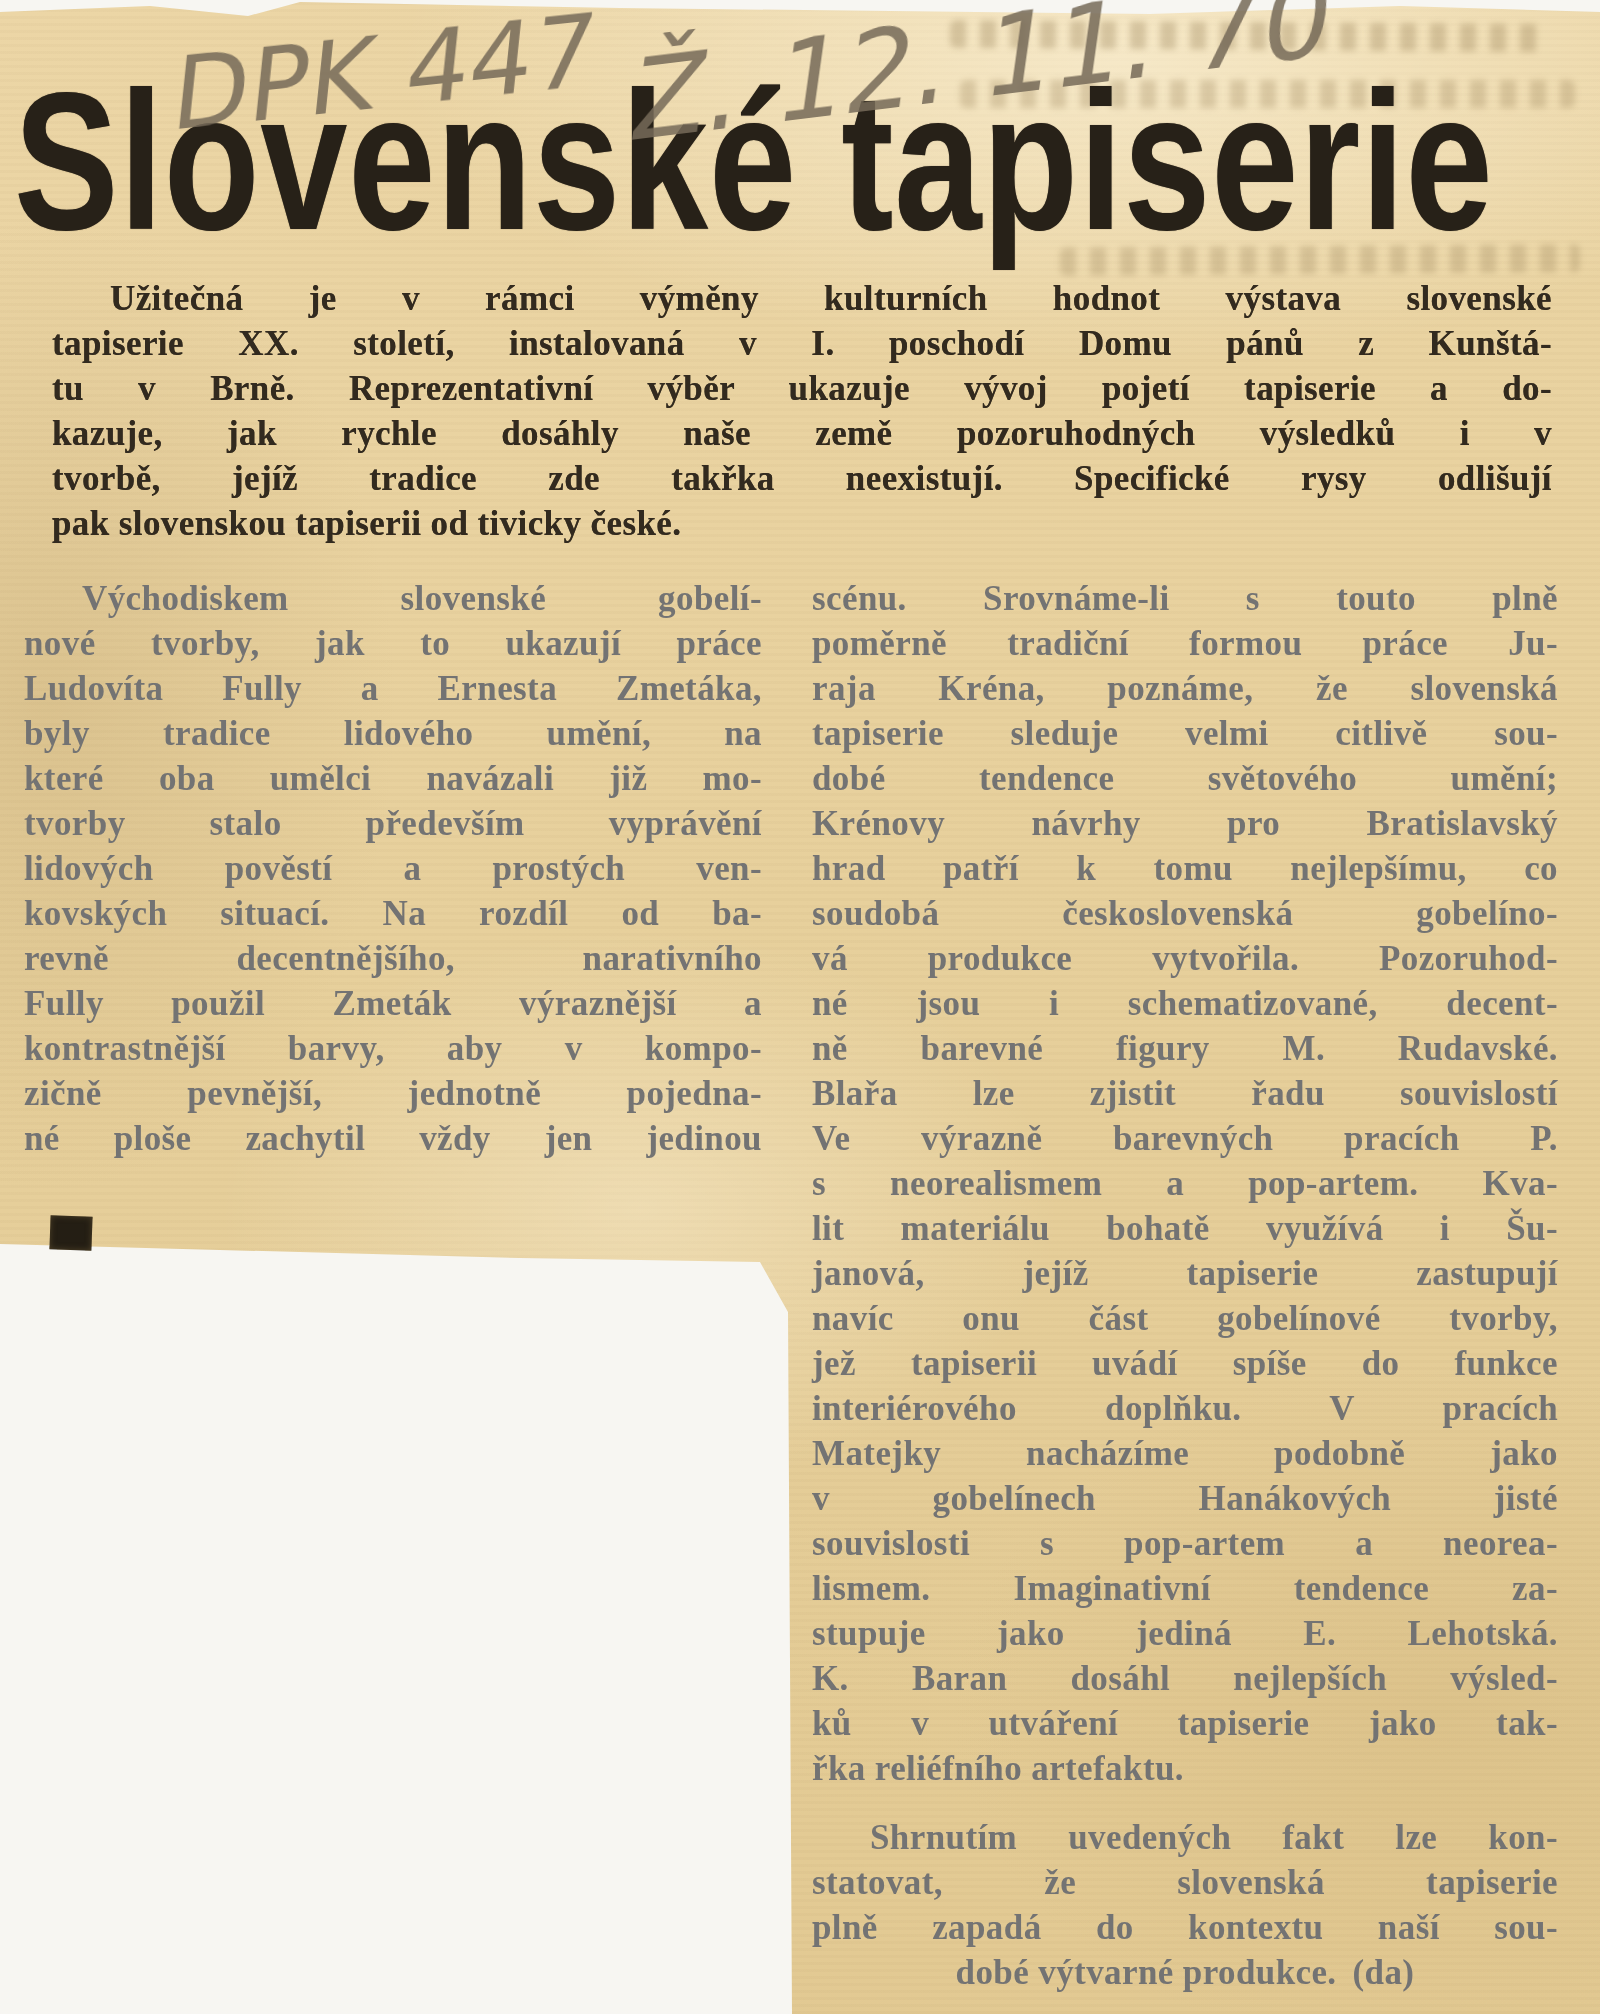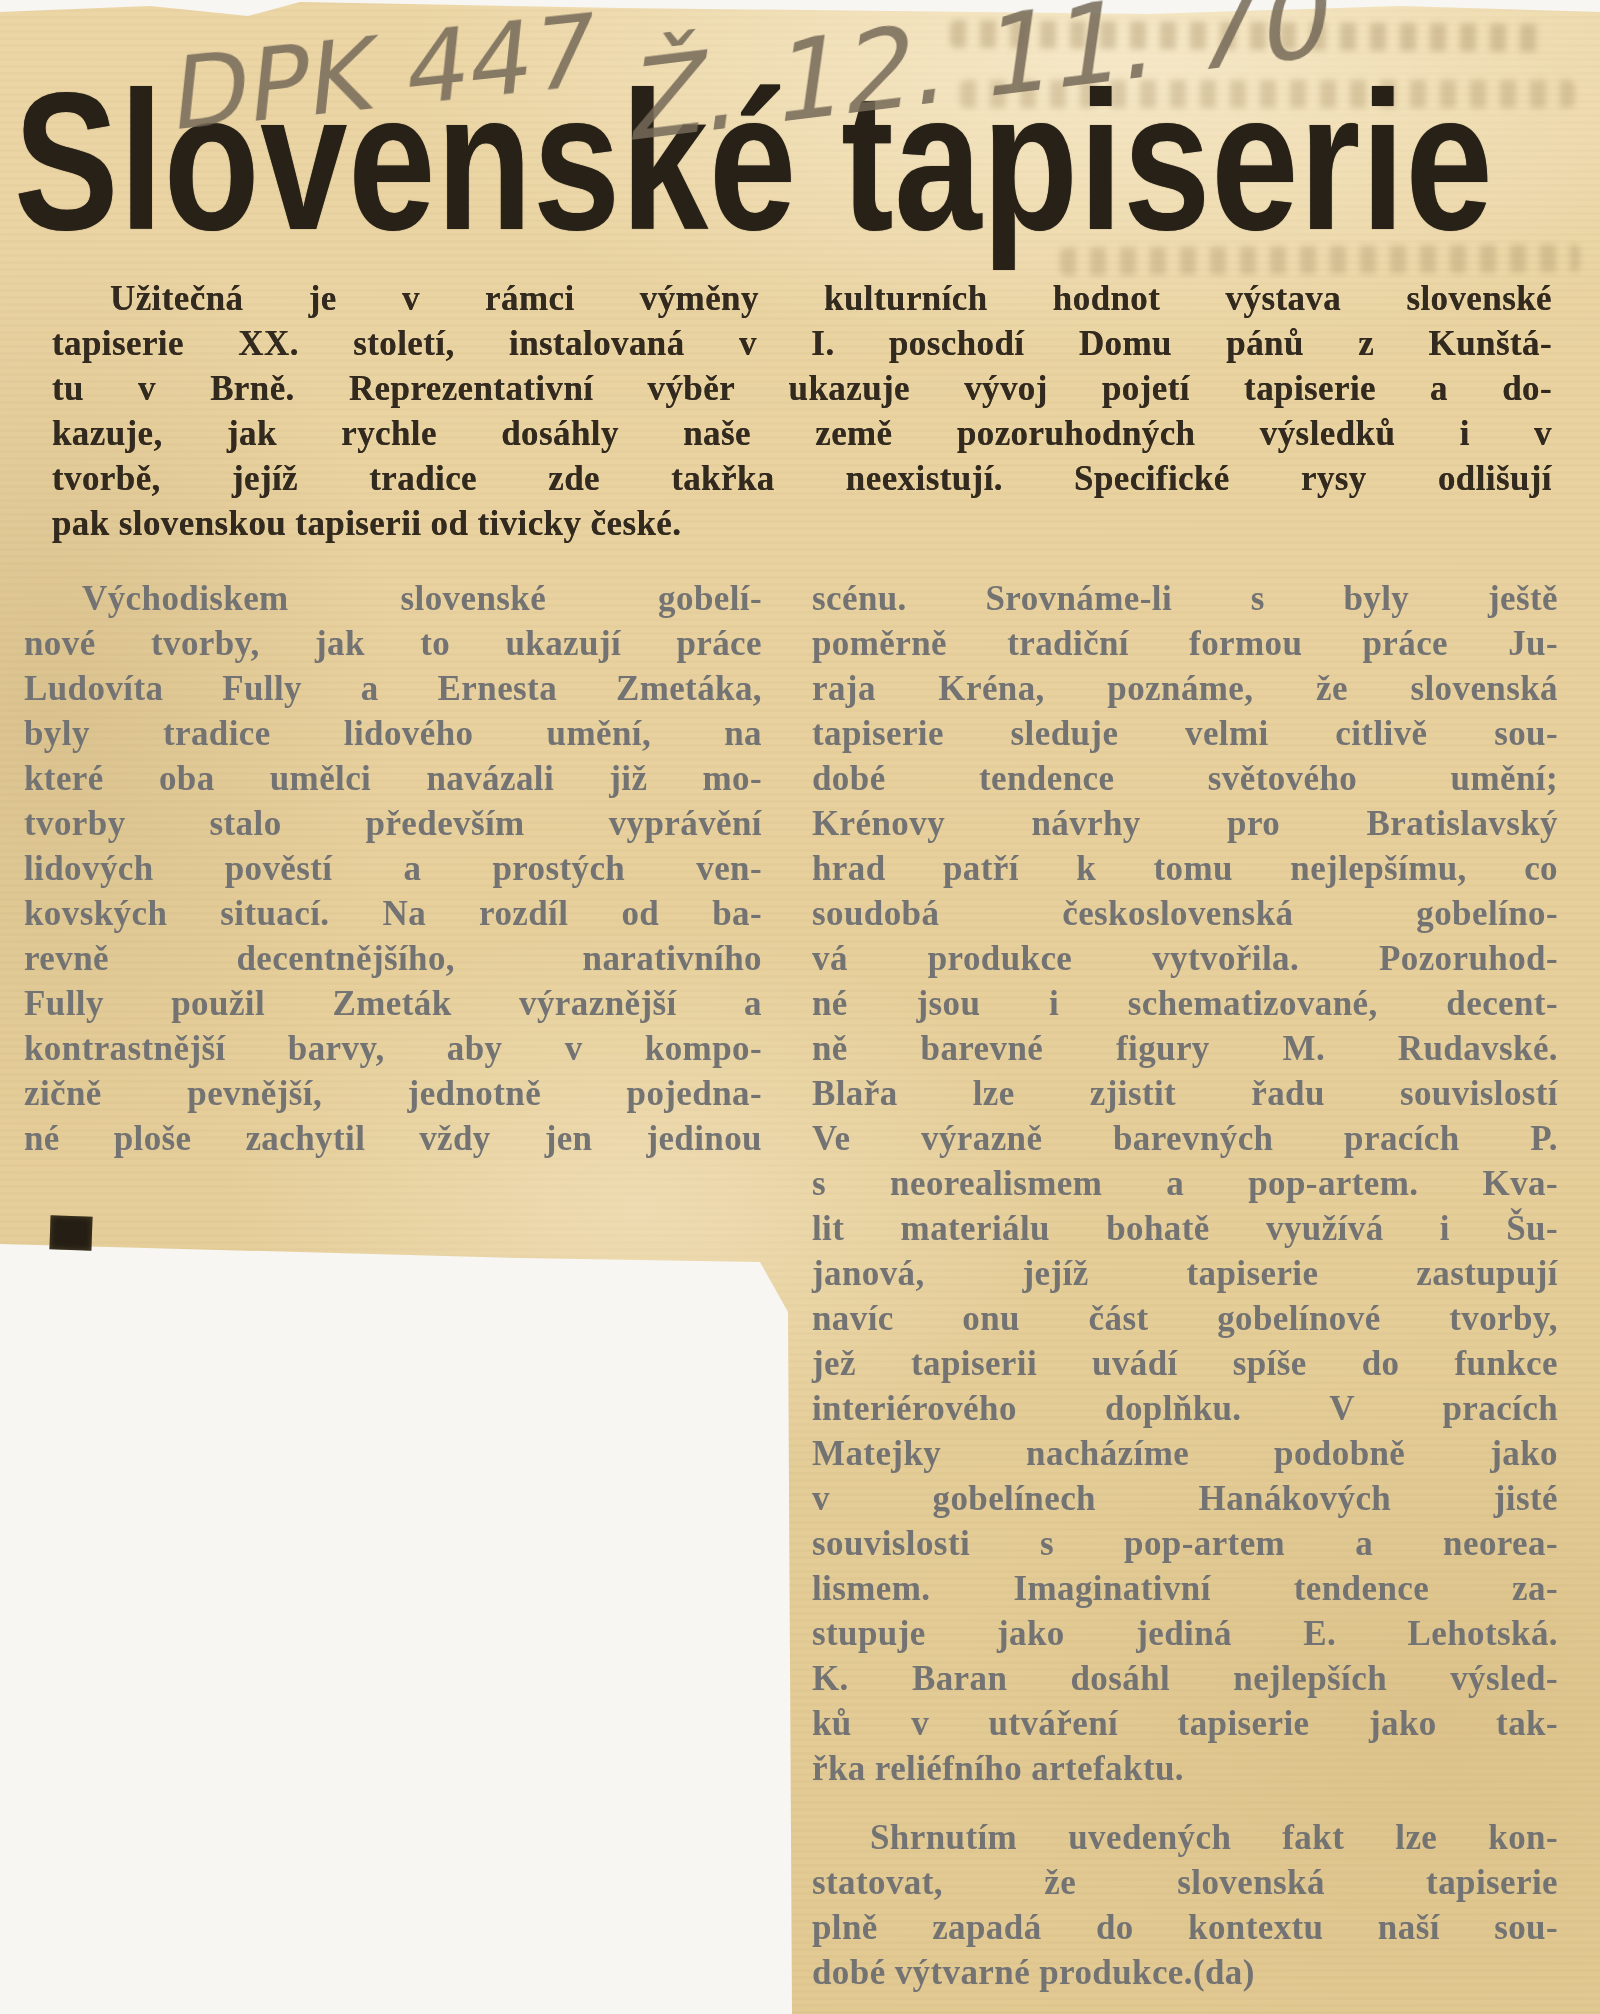--- a/index.html
+++ b/index.html
@@ -67,21 +67,21 @@
   }
   .p-indent-first > .line:first-child { text-indent:58px; }
   .p-left-last   > .line:last-child  { text-align-last:left; }
 
   #lead    { left:52px;  top:276px; width:1500px; color:#322a1f;
              text-shadow:0 0 .6px rgba(45,35,20,.7); }
   #leftcol { left:24px;  top:576px; width:738px; }
   #rightcol{ left:812px; top:576px; width:746px; }
   #rightcol .para2 { margin-top:24px; }
 
-  .final-line { display:flex; justify-content:flex-start; height:45px; line-height:45px; }
+  .final-line { display:flex; justify-content:center; height:45px; line-height:45px;gap:16px; }
 
   
   #endmark {
     position:absolute; z-index:3; left:50px; top:1216px; width:42px; height:34px;
     background:#241e14; transform:rotate(2deg);
     box-shadow:inset 0 0 6px rgba(120,100,60,.55);
   }
 </style>
 </head>
 <body>
@@ -123,21 +123,21 @@
       <div class="line">Fully použil Zmeták výraznější a</div>
       <div class="line">kontrastnější barvy, aby v kompo-</div>
       <div class="line">zičně pevnější, jednotně pojedna-</div>
       <div class="line">né ploše zachytil vždy jen jedinou</div>
     </div>
 
   <div id="endmark"></div>
 
   <div id="rightcol" class="textblock">
     <div class="para p-left-last">
-        <div class="line">scénu. Srovnáme-li s byly ještě</div>
+        <div class="line">scénu. Srovnáme-li s touto plně</div>
         <div class="line">poměrně tradiční formou práce Ju-</div>
         <div class="line">raja Kréna, poznáme, že slovenská</div>
         <div class="line">tapiserie sleduje velmi citlivě sou-</div>
         <div class="line">dobé tendence světového umění;</div>
         <div class="line">Krénovy návrhy pro Bratislavský</div>
         <div class="line">hrad patří k tomu nejlepšímu, co</div>
         <div class="line">soudobá československá gobelíno-</div>
         <div class="line">vá produkce vytvořila. Pozoruhod-</div>
         <div class="line">né jsou i schematizované, decent-</div>
         <div class="line">ně barevné figury M. Rudavské.</div>

